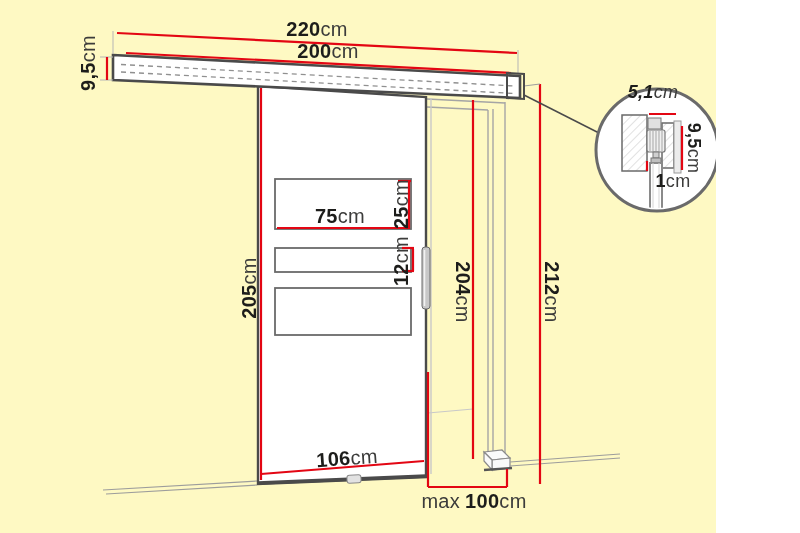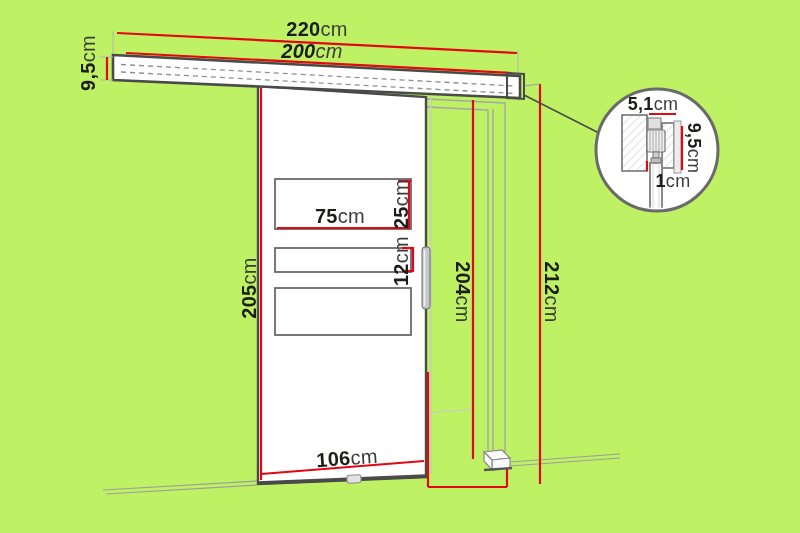--- a/index.html
+++ b/index.html
@@ -1,16 +1,16 @@
 <!DOCTYPE html>
 <html><head>
 <meta charset="utf-8">
 <style>
   html,body{margin:0;padding:0;background:#ffffff;}
-  #canvas{position:relative;width:800px;height:533px;background:#bef264;overflow:hidden;
+  #canvas{position:relative;width:716px;height:533px;background:#fef9c3;overflow:hidden;
           font-family:"Liberation Sans",sans-serif;}
   svg{position:absolute;left:0;top:0;}
   .lbl{position:absolute;white-space:nowrap;font-size:20px;color:#1d1d1b;
        transform:translate(-50%,-50%);letter-spacing:.3px;line-height:1;}
   .lbl .num{font-weight:700;color:#1d1d1b;}
   .lbl .unit{font-weight:400;color:#3c3c3b;}
   .lbl .pre{font-weight:400;color:#3c3c3b;margin-right:5px;}
   .lbl.small{font-size:18px;}
   .rotccw{transform:translate(-50%,-50%) rotate(-90deg);}
   .rotcw{transform:translate(-50%,-50%) rotate(90deg);}
@@ -170,21 +170,21 @@
           <line x1="682" y1="126" x2="682" y2="170"></line>
           <line x1="647" y1="161" x2="647" y2="171"></line>
         </g>
       </g>
     </g>
   </svg>
 
   <div class="lbl" style="left:317px;top:29px;">
     <span class="num">220</span><span class="unit">cm</span>
   </div>
-  <div class="lbl" style="left:312px;top:51px;font-style:italic;">
+  <div class="lbl" style="left:328px;top:51px;">
     <span class="num">200</span><span class="unit">cm</span>
   </div>
   <div class="lbl rotccw" style="left:88px;top:63px;">
     <span class="num">9,5</span><span class="unit">cm</span>
   </div>
   <div class="lbl rotccw" style="left:249px;top:288px;">
     <span class="num">205</span><span class="unit">cm</span>
   </div>
   <div class="lbl" style="left:340px;top:216px;">
     <span class="num">75</span><span class="unit">cm</span>
@@ -197,21 +197,24 @@
   </div>
   <div class="lbl rotcw" style="left:463px;top:292px;">
     <span class="num">204</span><span class="unit">cm</span>
   </div>
   <div class="lbl rotcw" style="left:552px;top:292px;">
     <span class="num">212</span><span class="unit">cm</span>
   </div>
   <div class="lbl tilt" style="left:347px;top:458px;">
     <span class="num">106</span><span class="unit">cm</span>
   </div>
-  <div class="lbl small" style="left:653px;top:104px;">
+  <div class="lbl" style="left:474px;top:501px;">
+    <span class="pre">max</span><span class="num">100</span><span class="unit">cm</span>
+  </div>
+  <div class="lbl small" style="left:653px;top:92px;font-style:italic;">
     <span class="num">5,1</span><span class="unit">cm</span>
   </div>
   <div class="lbl small rotcw" style="left:694px;top:148px;">
     <span class="num">9,5</span><span class="unit">cm</span>
   </div>
   <div class="lbl small" style="left:649px;top:181px;margin-left:24px;">
     <span class="num">1</span><span class="unit">cm</span>
   </div>
 
 </div>

